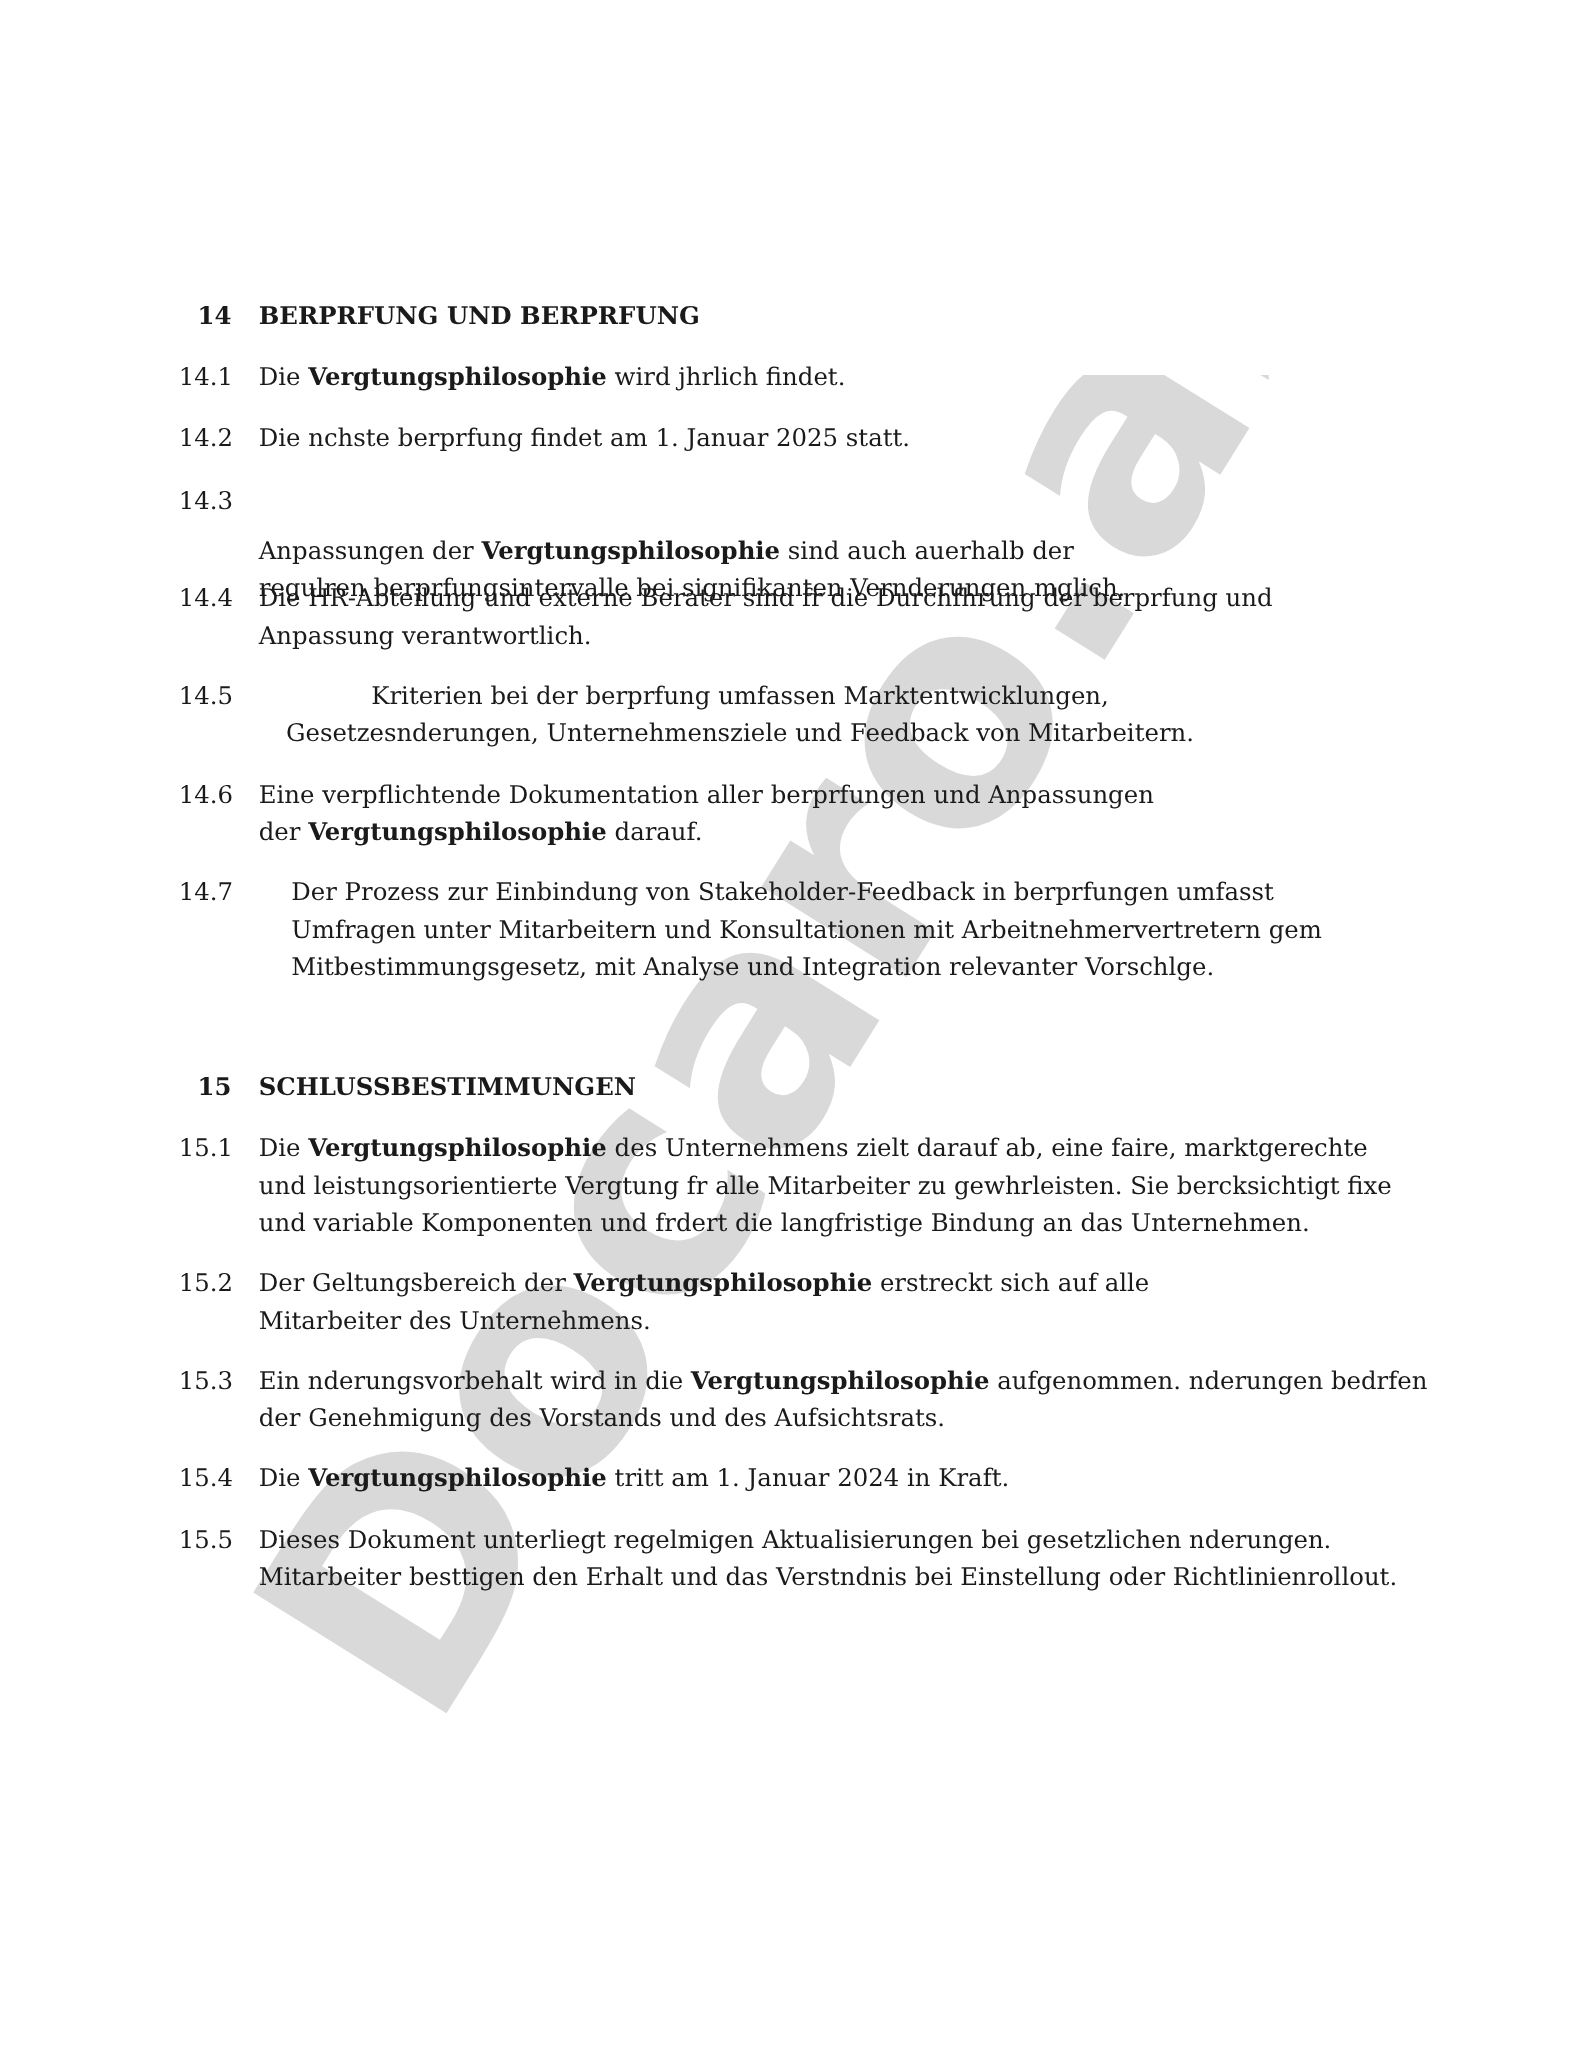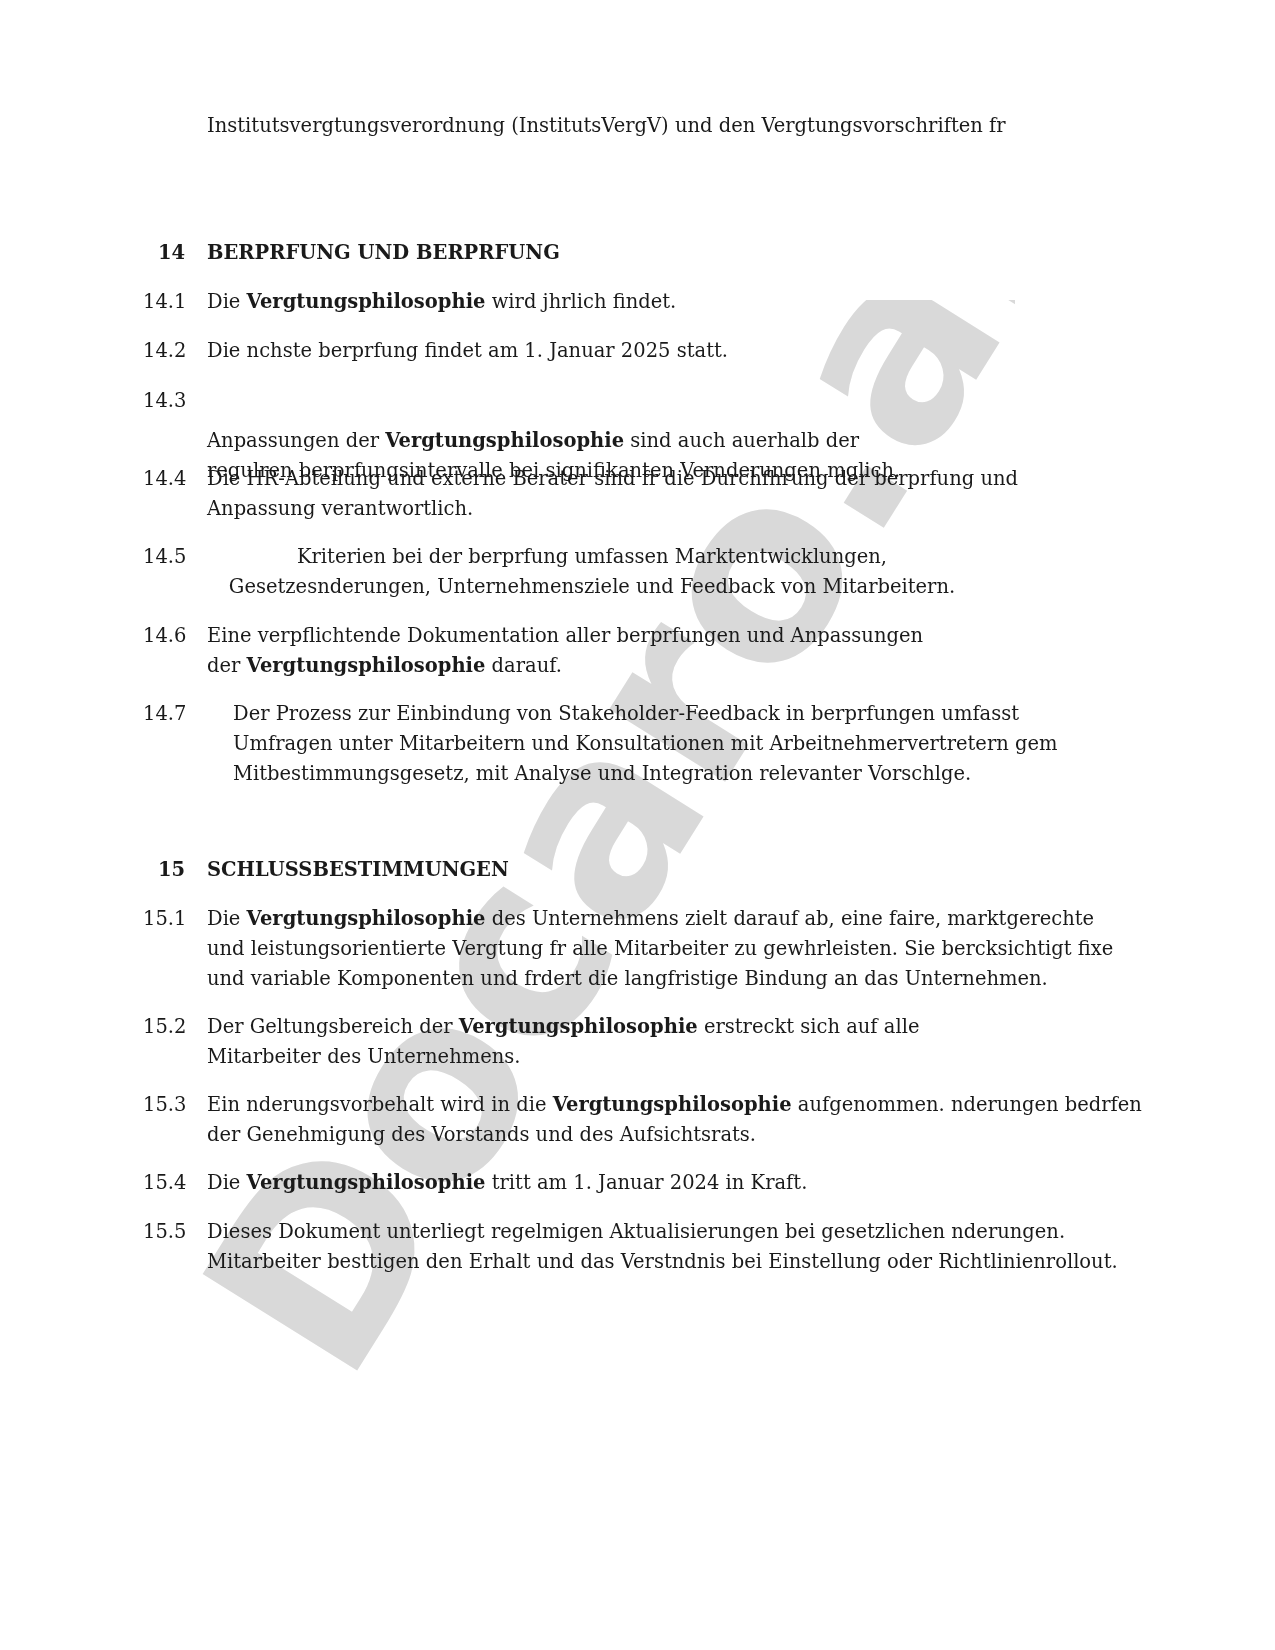--- a/index.html
+++ b/index.html
@@ -27,21 +27,20 @@
 
   <div class="watermark">
     <svg viewBox="0 0 820 1120" xmlns="http://www.w3.org/2000/svg">
       <text x="0" y="0" transform="translate(150,1090) rotate(-58)" font-family="DejaVu Sans, sans-serif" font-weight="bold" font-size="250" fill="#d9d9d9">Docaro.ai</text>
     </svg>
   </div>
 
   <div class="content text">
 
     <div class="para" style="top:111px;">
-      <div>Institutsvergtungsverordnung (InstitutsVergV) und den Vergtungsvorschriften fr</div>
     </div>
 
     <div class="heading" style="top:238px;">
       <span class="num">14</span>
       <span class="title">BERPRFUNG UND BERPRFUNG</span>
     </div>
 
     <div class="item" style="top:287px;">
       <span class="num">14.1</span>
       <div class="body"><span>Die </span><b>Vergtungsphilosophie</b><span> wird jhrlich findet.</span></div>

